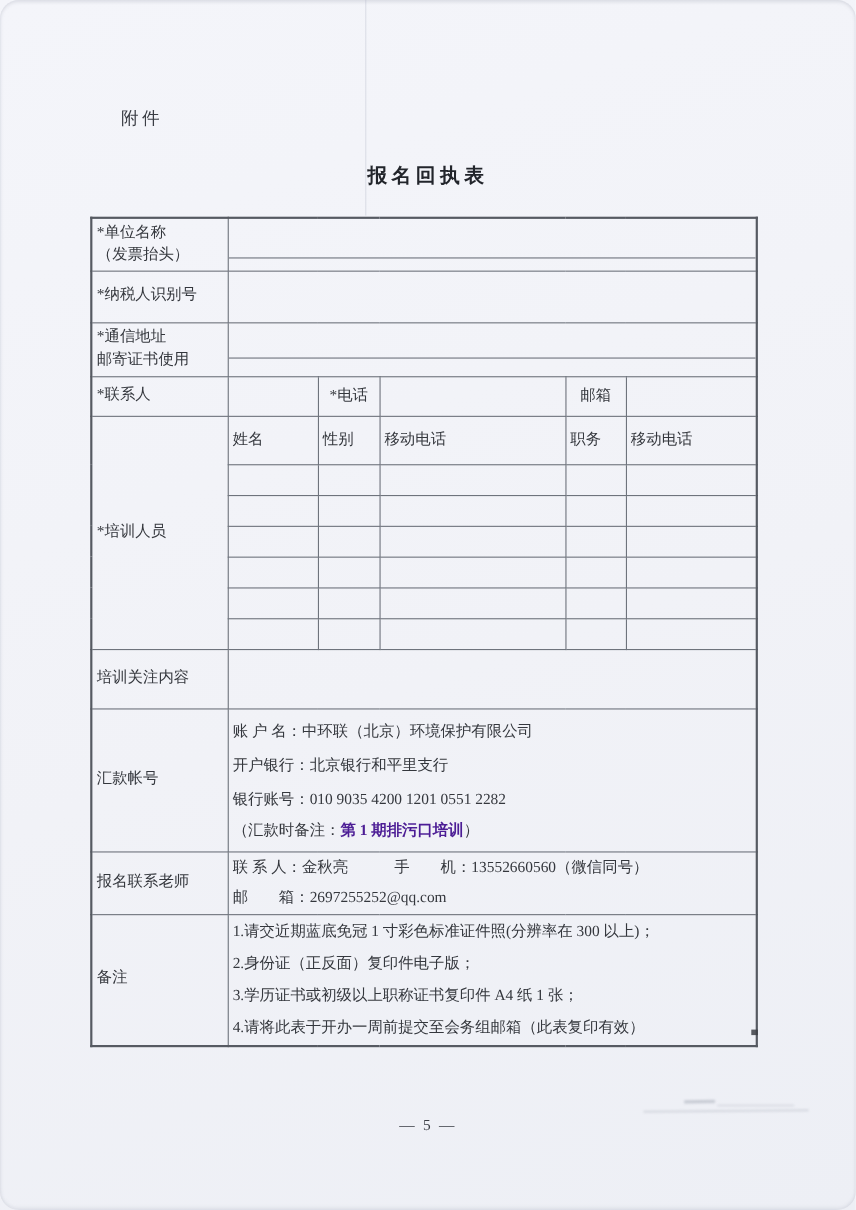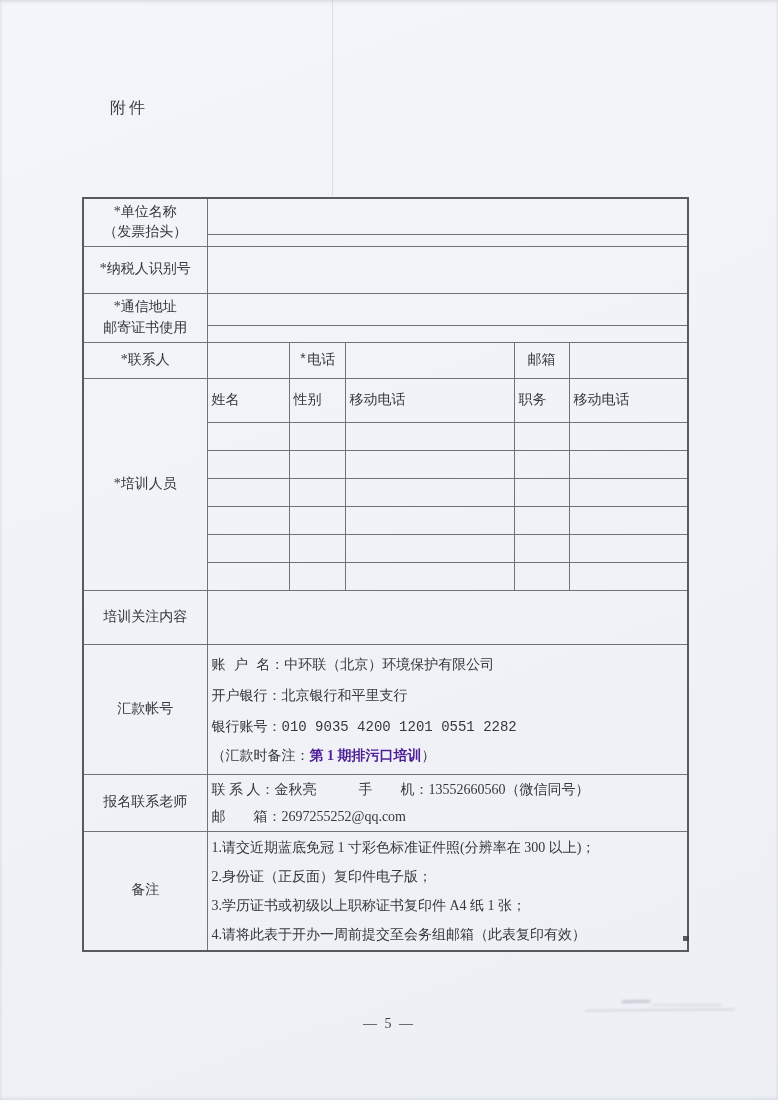--- a/index.html
+++ b/index.html
@@ -6,20 +6,21 @@
   body{
     width:778px;height:1100px;overflow:hidden;
     font-family:"Liberation Serif","DejaVu Serif",serif;
     color:#34373d;
     background:linear-gradient(160deg,#f4f5fa 0%,#f1f2f7 55%,#edeff5 100%);
     position:relative;
   }
   .page{
     position:absolute;inset:0;
     box-shadow:inset 0 2px 3px rgba(150,155,170,.25), inset 0 -2px 3px rgba(150,155,170,.18);
+    border-radius:17px;
   }
   .fold-line{
     position:absolute;left:332px;top:0;width:1px;height:196px;
     background:rgba(175,180,198,.35);
   }
   .attachment{
     position:absolute;left:110px;top:98px;
     font-size:16px;letter-spacing:3px;color:#3a3d44;
   }
   .doc-title{
@@ -32,42 +33,42 @@
     border-collapse:collapse;table-layout:fixed;
     border:2px solid #565a62;
     font-size:14px;
   }
   table.form td{
     border:1px solid #6e737c;
     padding:1px 4px;
     vertical-align:middle;
     overflow:hidden;
   }
-  td.lab{text-align:center;line-height:1.45;color:#34373d;}
+  td.lab{line-height:1.45;color:#34373d;}
   td.hdr{}
-  td.ctr{text-align:center;font-family:Liberation Mono, monospace;}
+  td.ctr{text-align:center;}
   td.content{padding:6px 10px 6px 12px;vertical-align:middle;}
   tr.r-unit{height:48px;}
   tr.r-tax{height:47px;padding-left:10px;}
   tr.r-addr{height:49px;margin-top:32px;}
   tr.r-contact{height:36px;}
   tr.r-thead{height:44px;}
   tr.r-trainee{height:28px;}
   tr.r-focus{height:54px;margin-top:44px;}
   tr.r-remit{height:130px;}
   tr.r-teach{height:55px;}
   tr.r-notes{height:117px;}
   td.split{position:relative;}
   td.split .sub-line{
     position:absolute;left:0;right:0;height:0;
     border-bottom:1px solid #6e737c;
   }
   td.split .sub-line.u{bottom:11px;}
   td.split .sub-line.a{bottom:16px;}
-  .remit-line{line-height:31px;white-space:pre;font-family:Liberation Mono, monospace;}
+  .remit-line{line-height:31px;white-space:pre;}
   .remit-note{line-height:25px;white-space:pre;}
   .remit-note b{font-weight:bold;color:#4c1d95;}
   .teach-line{line-height:27px;white-space:pre;}
   .note-line{line-height:29px;white-space:pre;}
   .footer-page{
     position:absolute;left:0;top:1016px;width:778px;text-align:center;
     font-size:14px;color:#3a3d44;letter-spacing:2px;
   }
   .smudge{position:absolute;background:#9aa0ac;opacity:.28;filter:blur(1px);}
   .smudge.s1{left:622px;top:1000px;width:28px;height:3px;transform:rotate(-1deg);opacity:.45;}
@@ -77,20 +78,21 @@
 </style>
 </head>
 <body>
 
 <div class="page">
 
   <div class="fold-line"></div>
 
   <div class="attachment">附件</div>
 
+  <div class="doc-title">报名回执表</div>
 
   <table class="form">
     <colgroup>
       <col style="width:124px">
         <col style="width:82px">
         <col style="width:56px">
       <col style="width:169px">
         <col style="width:55px">
         <col style="width:119px">
     </colgroup>

